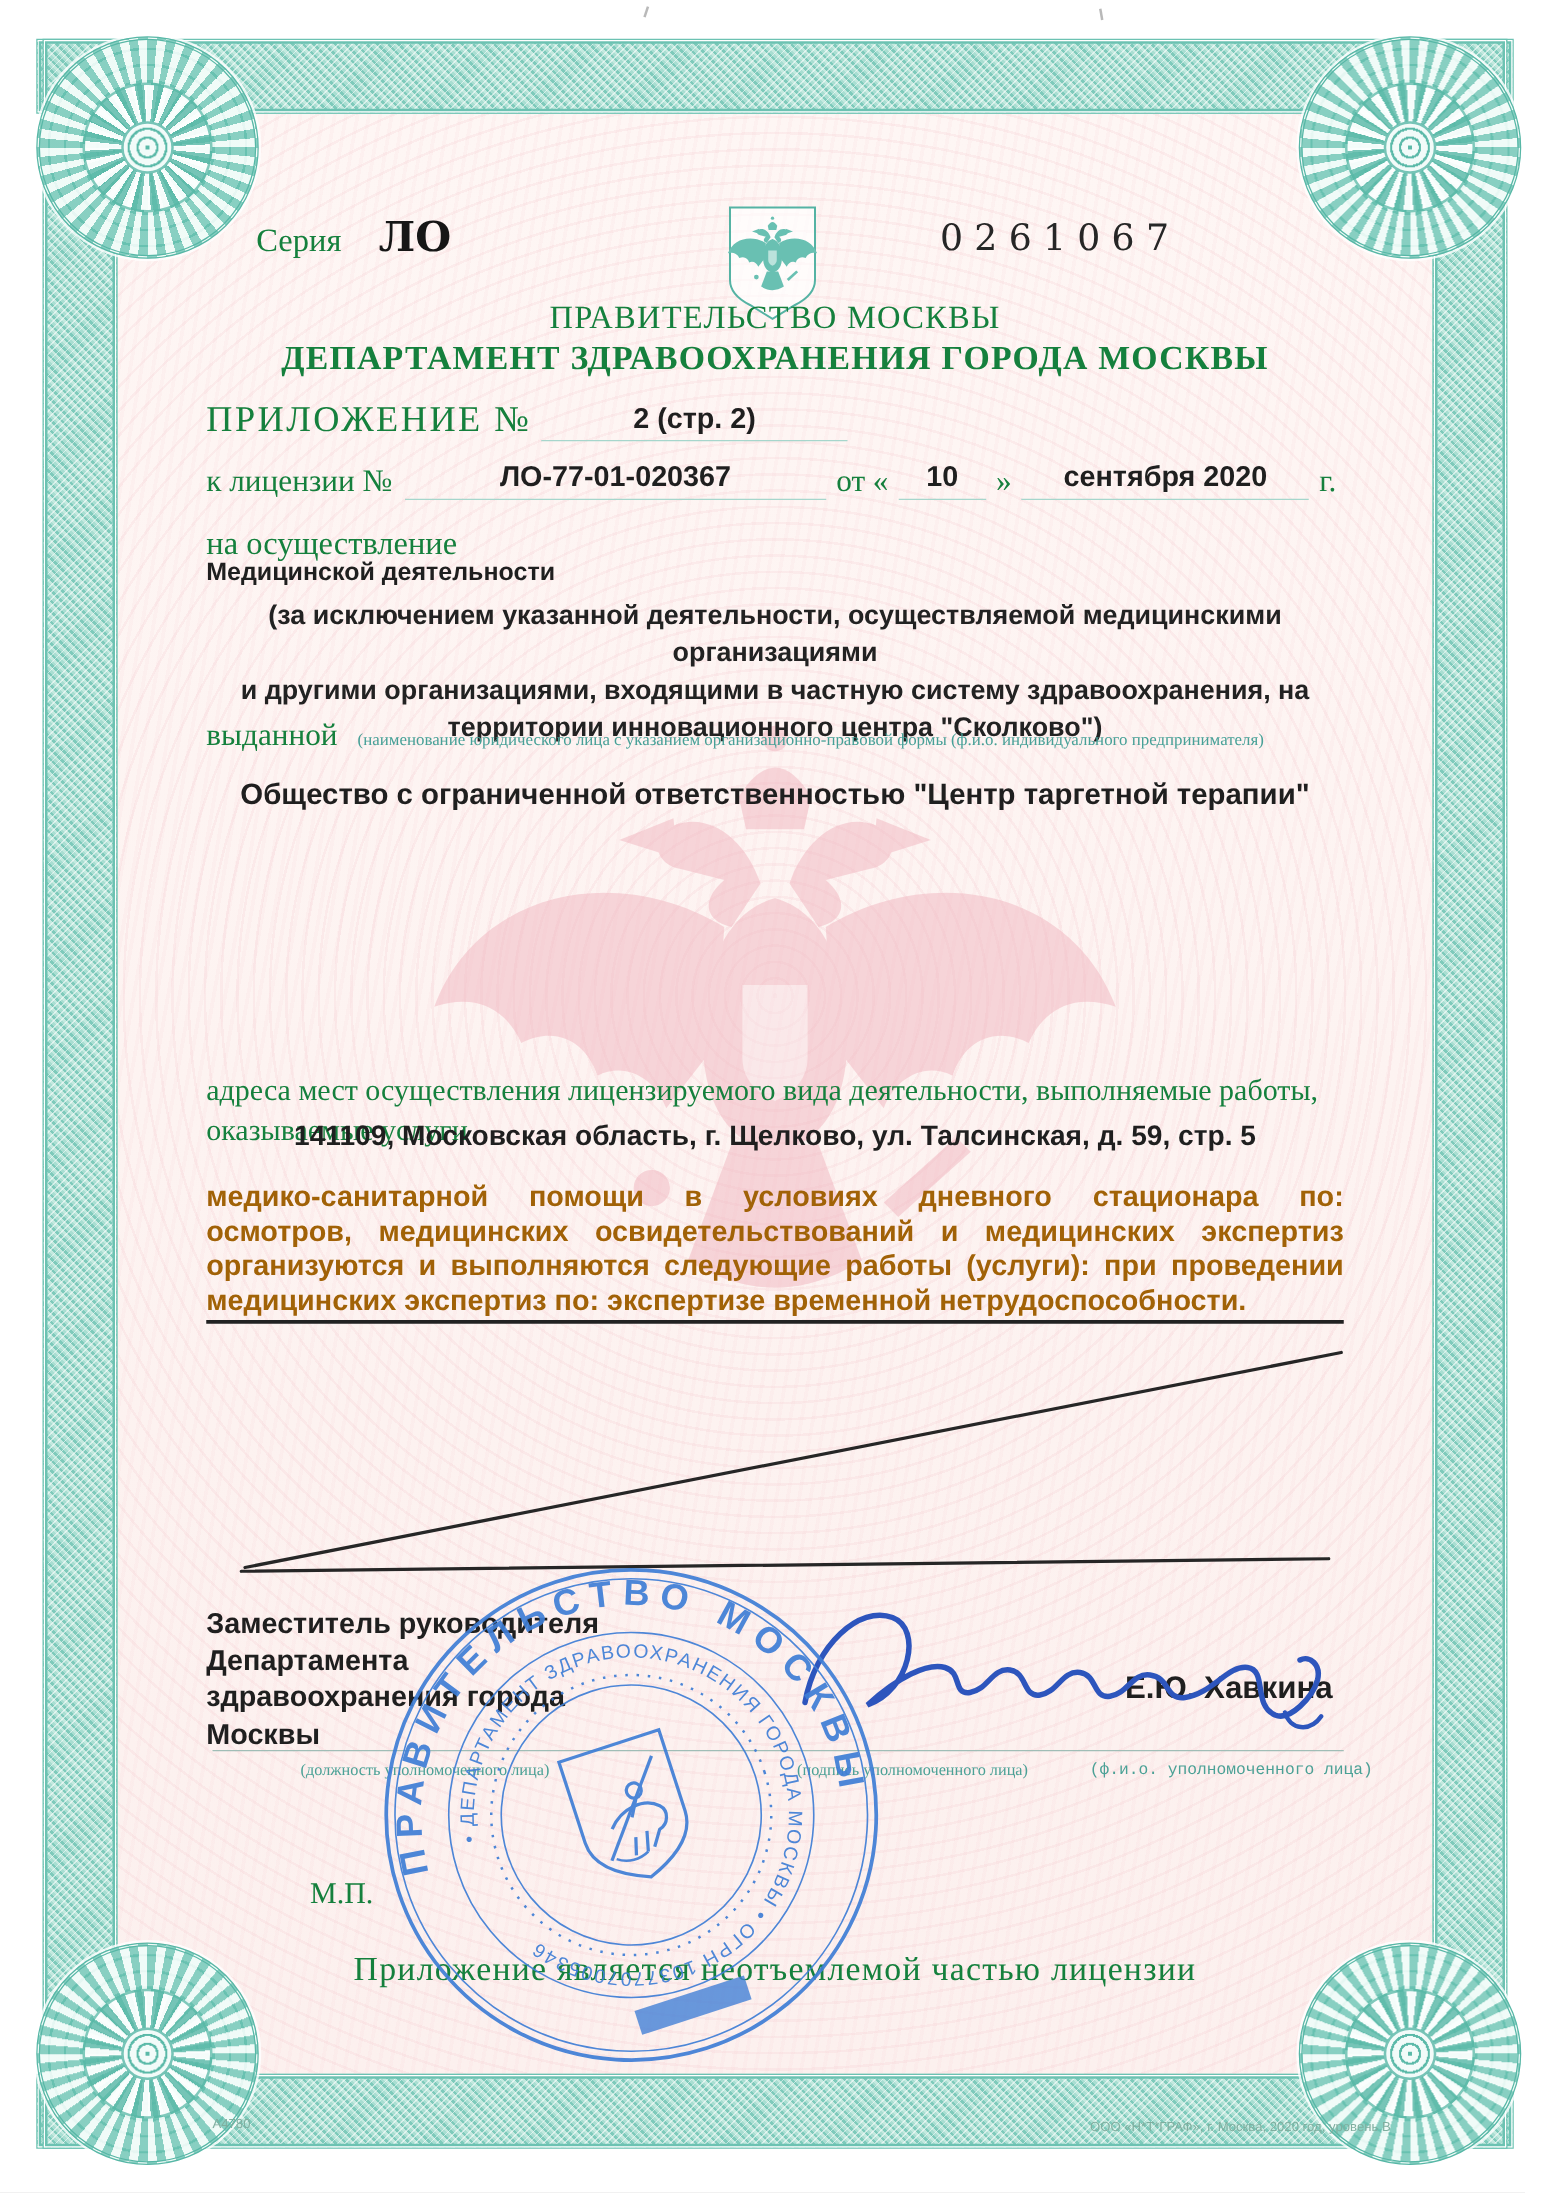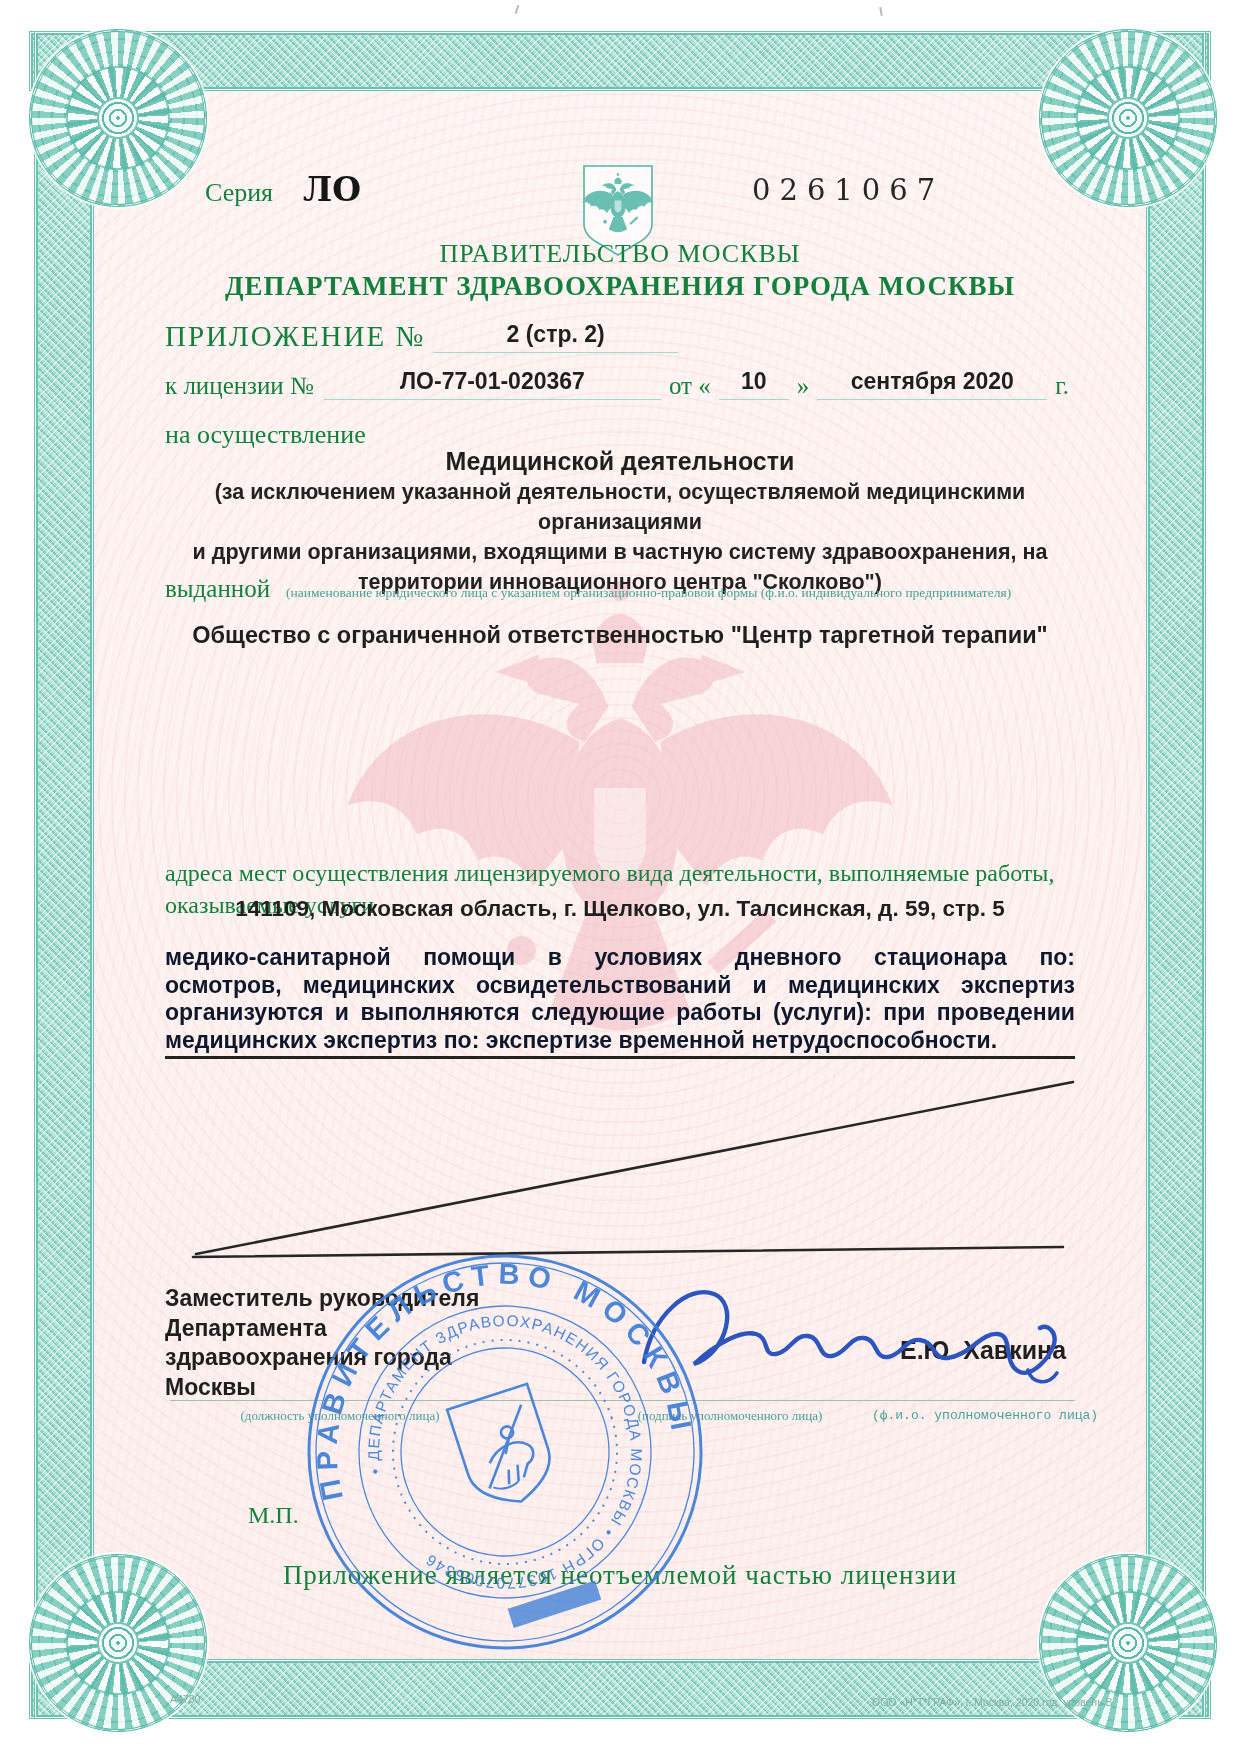--- a/index.html
+++ b/index.html
@@ -52,32 +52,32 @@
   .seg{border-bottom:1.5px solid #a6d6cc;text-align:center;}
   .seg .val{display:inline-block;transform:translateY(-4px);}
   .appendix-seg{width:245px;margin-left:8px;font-size:23px;}
   .license-row{left:165px;top:372px;width:912px;}
   .license-label{font-size:25px;white-space:nowrap;}
   .license-seg{flex:1 1 auto;font-size:23px;margin-left:10px;}
   .date-word{font-size:25px;white-space:nowrap;margin:0 8px;}
   .day-seg{width:70px;font-size:23px;}
   .month-seg{width:230px;font-size:23px;}
   .for-label{left:165px;top:420px;font-size:26px;}
-  .activity-title{left:165px;top:447px;width:910px;text-align:center;font-size:25px;}
+  .activity-title{left:165px;top:447px;width:910px;font-size:20px;}
   .activity-note{left:165px;top:477px;width:910px;text-align:center;font-size:21.5px;line-height:30px;
                  color:#222;font-family:"Liberation Sans", sans-serif;font-weight:bold;font-weight:600;}
   .issued-row{left:165px;top:575px;width:910px;display:flex;align-items:baseline;}
   .issued-label{font-size:25px;}
   .issued-note{font-size:13.5px;margin-left:16px;color:#47a097;}
   .company{left:165px;top:622px;width:910px;text-align:center;font-size:23.5px;}
   .addr-label1{left:165px;top:860px;font-size:24px;}
   .addr-label2{left:165px;top:892px;font-size:24px;}
   .address{left:165px;top:896px;width:910px;text-align:center;font-size:22.5px;}
   .works{left:165px;top:944px;width:910px;}
-  .works-line{font-size:23px;line-height:27.6px;color:#0f172a;
+  .works-line{font-size:23px;line-height:27.6px;color:#a16207;
               font-family:"Liberation Sans", sans-serif;font-weight:bold;
               text-align:justify;text-align-last:justify;}
   .works-last{text-align:left;text-align-last:left;border-bottom:3px solid #222;padding-bottom:2px;}
   .sig-pos{left:165px;top:1284px;width:430px;font-size:23px;line-height:29.5px;}
   .sig-name{left:900px;top:1336px;font-size:25px;}
   .rule{left:170px;top:1400px;width:905px;height:1px;background:#a0bdb6;}
   .caption{top:1408px;font-size:13px;color:#4ba196;text-align:center;}
   .cap-1{left:190px;width:300px;} .cap-2{left:585px;width:290px;} .cap-3{left:850px;width:270px;font-family:Liberation Mono, monospace;}
   .mp{left:248px;top:1502px;font-size:24px;}
   .bottom-note{left:165px;top:1560px;width:910px;text-align:center;font-size:27px;letter-spacing:1px;}

